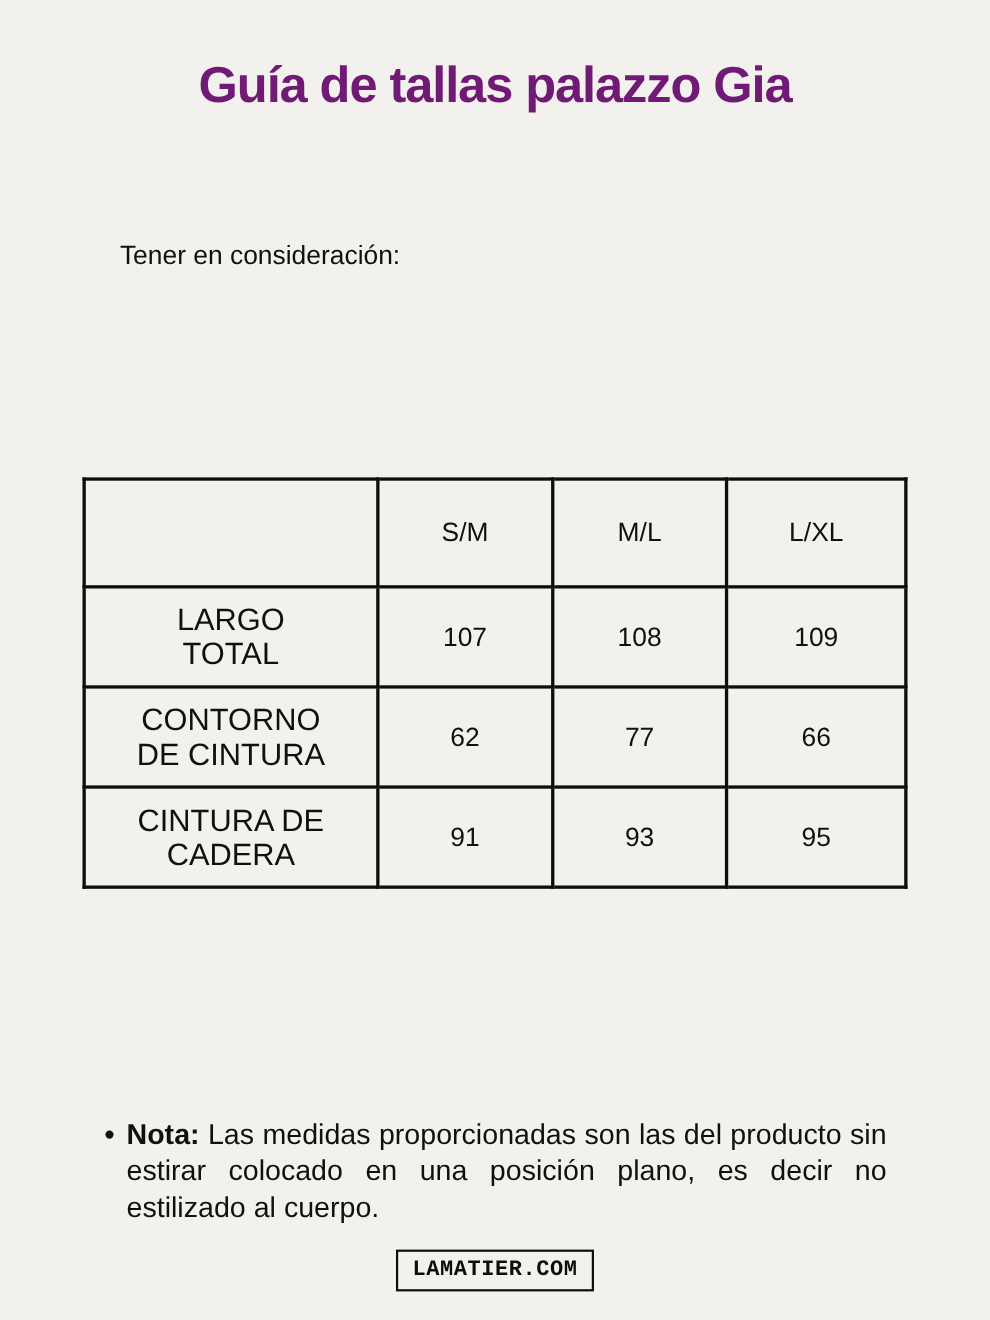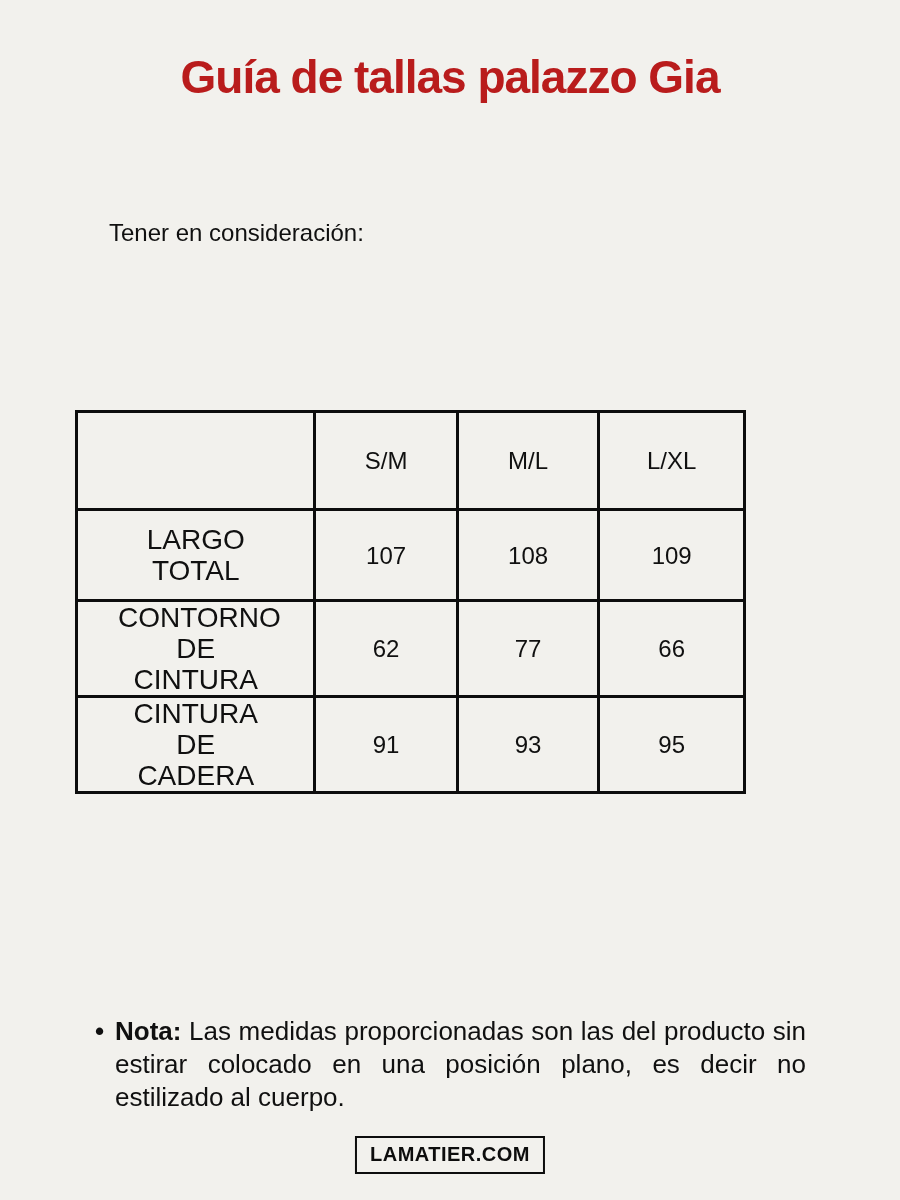--- a/index.html
+++ b/index.html
@@ -20,21 +20,21 @@
   .page-title {
     position: absolute;
     top: 50px;
     left: 0;
     width: 100%;
     margin: 0;
     text-align: center;
     font-size: 46px;
     font-weight: bold;
     letter-spacing: -1px;
-    color: #b91c1c;
+    color: #701a75;
   }
 
   
   .considerations {
     position: absolute;
     top: 204px;
     left: 75px;
     width: 732px;
     font-size: 24px;
     line-height: 33px;
@@ -60,23 +60,23 @@
   .bullet-list li::before {
     content: "\2022";
     position: absolute;
     left: 0;
     top: 0;
   }
 
   
   .size-table {
     position: absolute;
-    top: 410px;
+    top: 434px;
     left: 75px;
-    width: 671px;
+    width: 750px;
     border-collapse: collapse;
     table-layout: fixed;
     padding-left: 24px;
   }
   .size-table th,
   .size-table td {
     border: 3px solid #0d0d0d;
     text-align: center;
     vertical-align: middle;
     font-weight: normal;
@@ -123,20 +123,21 @@
 
   
   .footer-box {
     position: absolute;
     top: 1136px;
     left: 50%;
     transform: translateX(-50%);
     border: 2px solid #0d0d0d;
     padding: 5px 13px 6px 13px;
     background: transparent;
+    font-family: Liberation Mono, monospace;
   }
   .footer-brand {
     font-size: 20px;
     font-weight: bold;
     letter-spacing: 0.5px;
     color: #0d0d0d;
     white-space: nowrap;
   }
 </style>
 </head>

